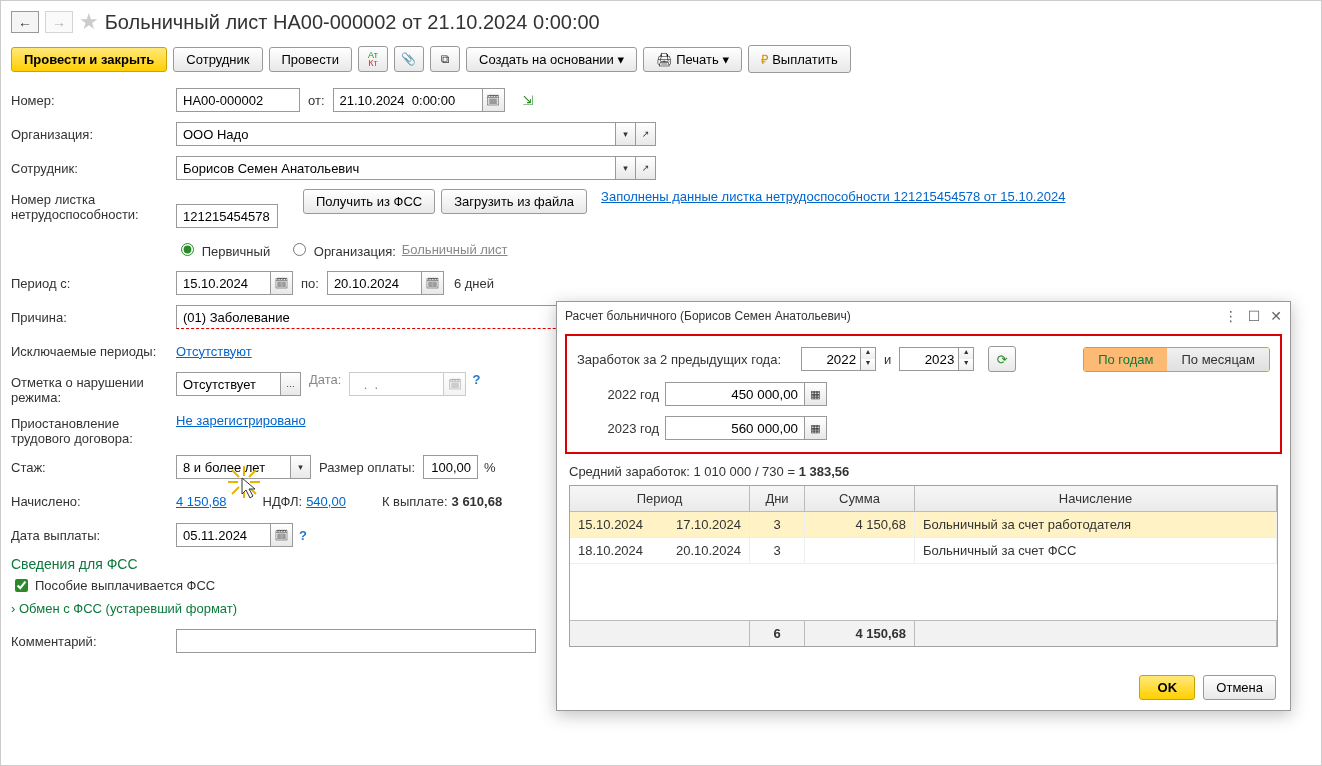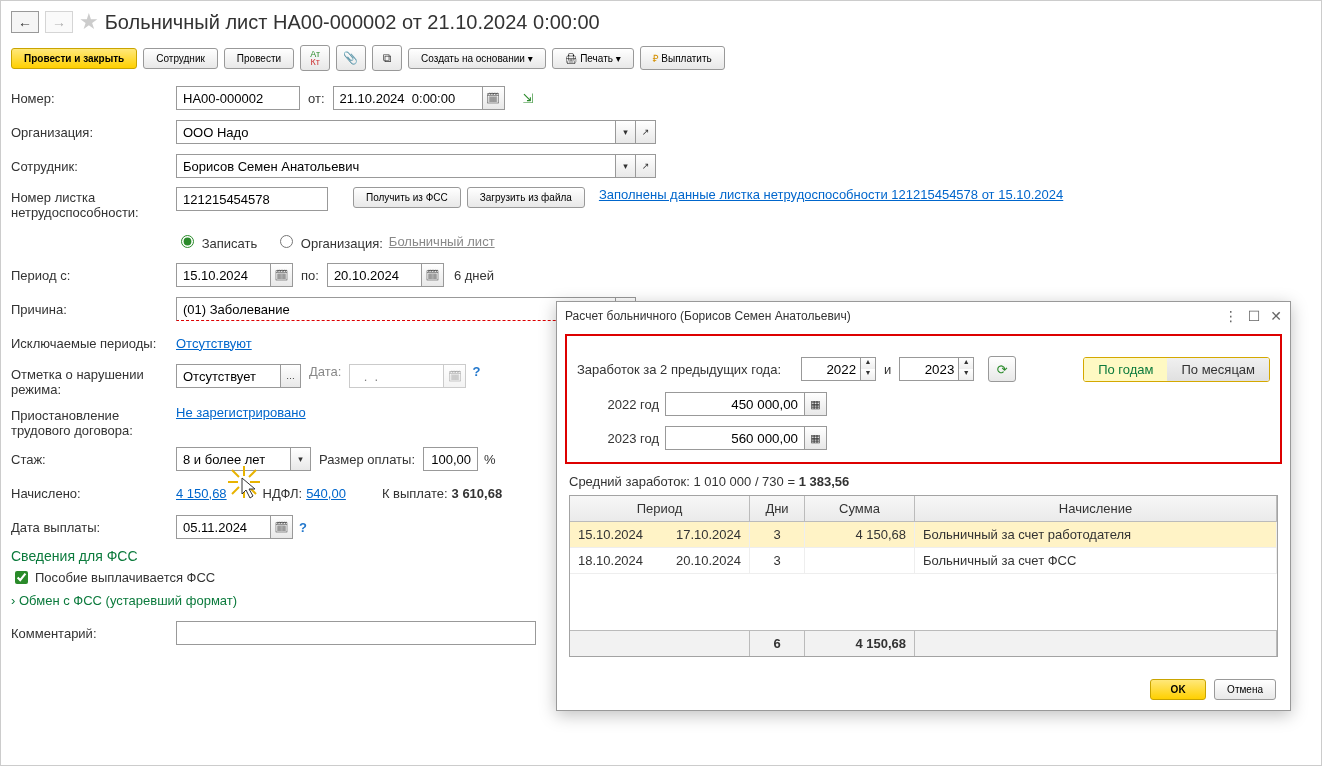--- a/index.html
+++ b/index.html
@@ -3,21 +3,21 @@
 <meta charset="utf-8">
 <style>
 * { box-sizing: border-box; font-family: Arial, sans-serif; }
 body { margin: 0; padding: 0; background: #fff; font-size: 13px; color: #333; }
 .page { width: 1322px; height: 766px; border: 1px solid #ccc; position: relative; padding: 8px 10px; }
 .title-row { display: flex; align-items: center; gap: 6px; margin-bottom: 10px; }
 .nav-btn { width: 28px; height: 22px; border: 1px solid #999; background: #f5f5f5; display: flex; align-items: center; justify-content: center; font-size: 14px; cursor: pointer; }
 .star { color: #ccc; font-size: 22px; }
 .page-title { font-size: 20px; font-weight: normal; }
 .toolbar { display: flex; gap: 6px; margin-bottom: 14px; align-items: center; }
-.btn { border: 1px solid #999; background: linear-gradient(#fff,#e8e8e8); padding: 4px 12px; font-size: 10px; cursor: pointer; border-radius: 3px; }
+.btn { border: 1px solid #999; background: linear-gradient(#fff,#e8e8e8); padding: 4px 12px; font-size: 13px; cursor: pointer; border-radius: 3px; }
 .btn-yellow { background: linear-gradient(#ffe87a,#ffd000); font-weight: bold; border-color: #c9a400; }
 .btn-icon { width: 30px; height: 26px; border: 1px solid #999; background: linear-gradient(#fff,#e8e8e8); display: flex; align-items: center; justify-content: center; font-size: 12px; cursor: pointer; border-radius: 3px; }
 .form-row { display: flex; align-items: center; margin-bottom: 8px; min-height: 26px; }
 .label-col { width: 165px; flex-shrink: 0; }
 .input { border: 1px solid #999; padding: 3px 6px; background: #fff; font-size: 13px; height: 24px; }
 .input-wrap { display: flex; position: relative; }
 .combo-btn { width: 20px; height: 24px; border: 1px solid #999; border-left: none; background: linear-gradient(#fff,#e8e8e8); display: flex; align-items: center; justify-content: center; font-size: 9px; cursor: pointer; }
 .cal-btn { width: 22px; height: 24px; border: 1px solid #999; border-left: none; background: linear-gradient(#fff,#e8e8e8); display: flex; align-items: center; justify-content: center; font-size: 11px; cursor: pointer; }
 .link { color: #0066cc; text-decoration: underline; cursor: pointer; }
 .radio { margin-right: 4px; }
@@ -25,29 +25,29 @@
 .help-icon { color: #2277cc; font-weight: bold; margin-left: 6px; cursor: pointer; }
 .checkbox-row { display: flex; align-items: center; gap: 4px; }
 .section-title { color: #0b7a3c; font-size: 14px; margin-top: 8px; margin-bottom: 4px; }
 .expand-row { color: #0b7a3c; cursor: pointer; margin-top: 6px; }
 .cursor-star { position: absolute; left: 225px; top: 463px; pointer-events: none; z-index: 50; }
 .panel { position: absolute; left: 555px; top: 300px; width: 735px; height: 410px; border: 1px solid #999; background: #fff; box-shadow: 0 4px 16px rgba(0,0,0,0.25); }
 .panel-header { display: flex; align-items: center; justify-content: space-between; padding: 6px 8px; }
 .panel-title { font-size: 12px; }
 .panel-ctrls { display: flex; gap: 10px; font-size: 14px; }
 .panel-ctrl { cursor: pointer; color: #666; }
-.red-box { border: 2px solid #d00; margin: 4px 8px; padding: 20px 10px 12px 10px; }
+.red-box { border: 2px solid #d00; margin: 4px 8px; padding: 10px 10px 12px 10px; }
 .year-inputs { display: flex; align-items: center; gap: 8px; }
 .spin-input { border: 1px solid #999; width: 60px; height: 24px; padding: 2px 4px; text-align: right; }
 .spin-btns { display: flex; flex-direction: column; border: 1px solid #999; border-left: none; }
 .spin-btn { width: 14px; height: 11px; font-size: 7px; line-height: 7px; text-align: center; cursor: pointer; background: linear-gradient(#fff,#eee); }
 .refresh-btn { width: 28px; height: 26px; border: 1px solid #999; background: linear-gradient(#fff,#e8e8e8); display: flex; align-items: center; justify-content: center; cursor: pointer; border-radius: 3px; margin-left: 6px; color: #2a8a2a; }
 .toggle-group { display: flex; border: 1px solid #d4a800; border-radius: 3px; overflow: hidden; }
 .toggle { padding: 4px 14px; font-size: 13px; cursor: pointer; }
-.toggle-active { background: #fef9c3; color: #0b7a3c; }
+.toggle-active { background: #fdba74; color: #0b7a3c; }
 .toggle-inactive { background: linear-gradient(#f0f0f0,#e0e0e0); }
 .year-row { display: flex; align-items: center; gap: 6px; margin-top: 10px; margin-left: 12px; }
 .num-input { border: 1px solid #999; width: 140px; height: 24px; text-align: right; padding: 2px 6px; }
 .avg-row { margin: 10px 12px 6px 12px; font-size: 13px; }
 .tbl { margin: 0 12px; border: 1px solid #a3a3a3; }
 .tbl-head { display: flex; background: linear-gradient(#f7f7f7,#eaeaea); border-bottom: 1px solid #bbb; }
 .tbl-head > div { padding: 5px 8px; border-right: 1px solid #bbb; text-align: center; font-size: 13px; }
 .tbl-body-row { display: flex; border-bottom: 1px solid #eee; }
 .tbl-body-row > div { padding: 5px 8px; border-right: 1px solid #eee; font-size: 13px; }
 .tbl-body-row.sel { background: #fff3c6; }
@@ -115,29 +115,29 @@
     <div class="label-col">Сотрудник:</div>
     <div class="input-wrap">
       <input class="input" style="width: 440px;" value="Борисов Семен Анатольевич">
       <div class="combo-btn">▾</div>
       <div class="combo-btn">↗</div>
     </div>
   </div>
 
   <div class="form-row" style="align-items:flex-start;">
     <div class="label-col" style="padding-top:3px;">Номер листка нетрудоспособности:</div>
-    <input class="input" style="width: 152px;" value="121215454578">
+    <input class="input" style="width: 102px; margin-top: 15px;" value="121215454578">
     <button class="btn" style="margin-left:25px;">Получить из ФСС</button>
     <button class="btn" style="margin-left:6px;">Загрузить из файла</button>
     <span class="link" style="margin-left:14px;">Заполнены данные листка нетрудоспособности 121215454578 от 15.10.2024</span>
   </div>
 
   <div class="form-row">
     <div class="label-col"></div>
-    <label><input type="radio" class="radio" checked="" style="accent-color: rgb(42, 138, 42);"> <span>Записать</span></label>
+    <label><input type="radio" class="radio" checked="" style="accent-color: rgb(42, 138, 42);"> <span>Первичный</span></label>
     <label style="margin-left:18px;"><input type="radio" class="radio" style=""> <span>Организация:</span></label>
     <span class="link" style="margin-left:6px;color:#888;text-decoration:underline;">Больничный лист</span>
   </div>
 
   <div class="form-row">
     <div class="label-col">Период с:</div>
     <div class="input-wrap">
       <input class="input" style="width: 95px;" value="15.10.2024">
       <div class="cal-btn">🗓</div>
     </div>

